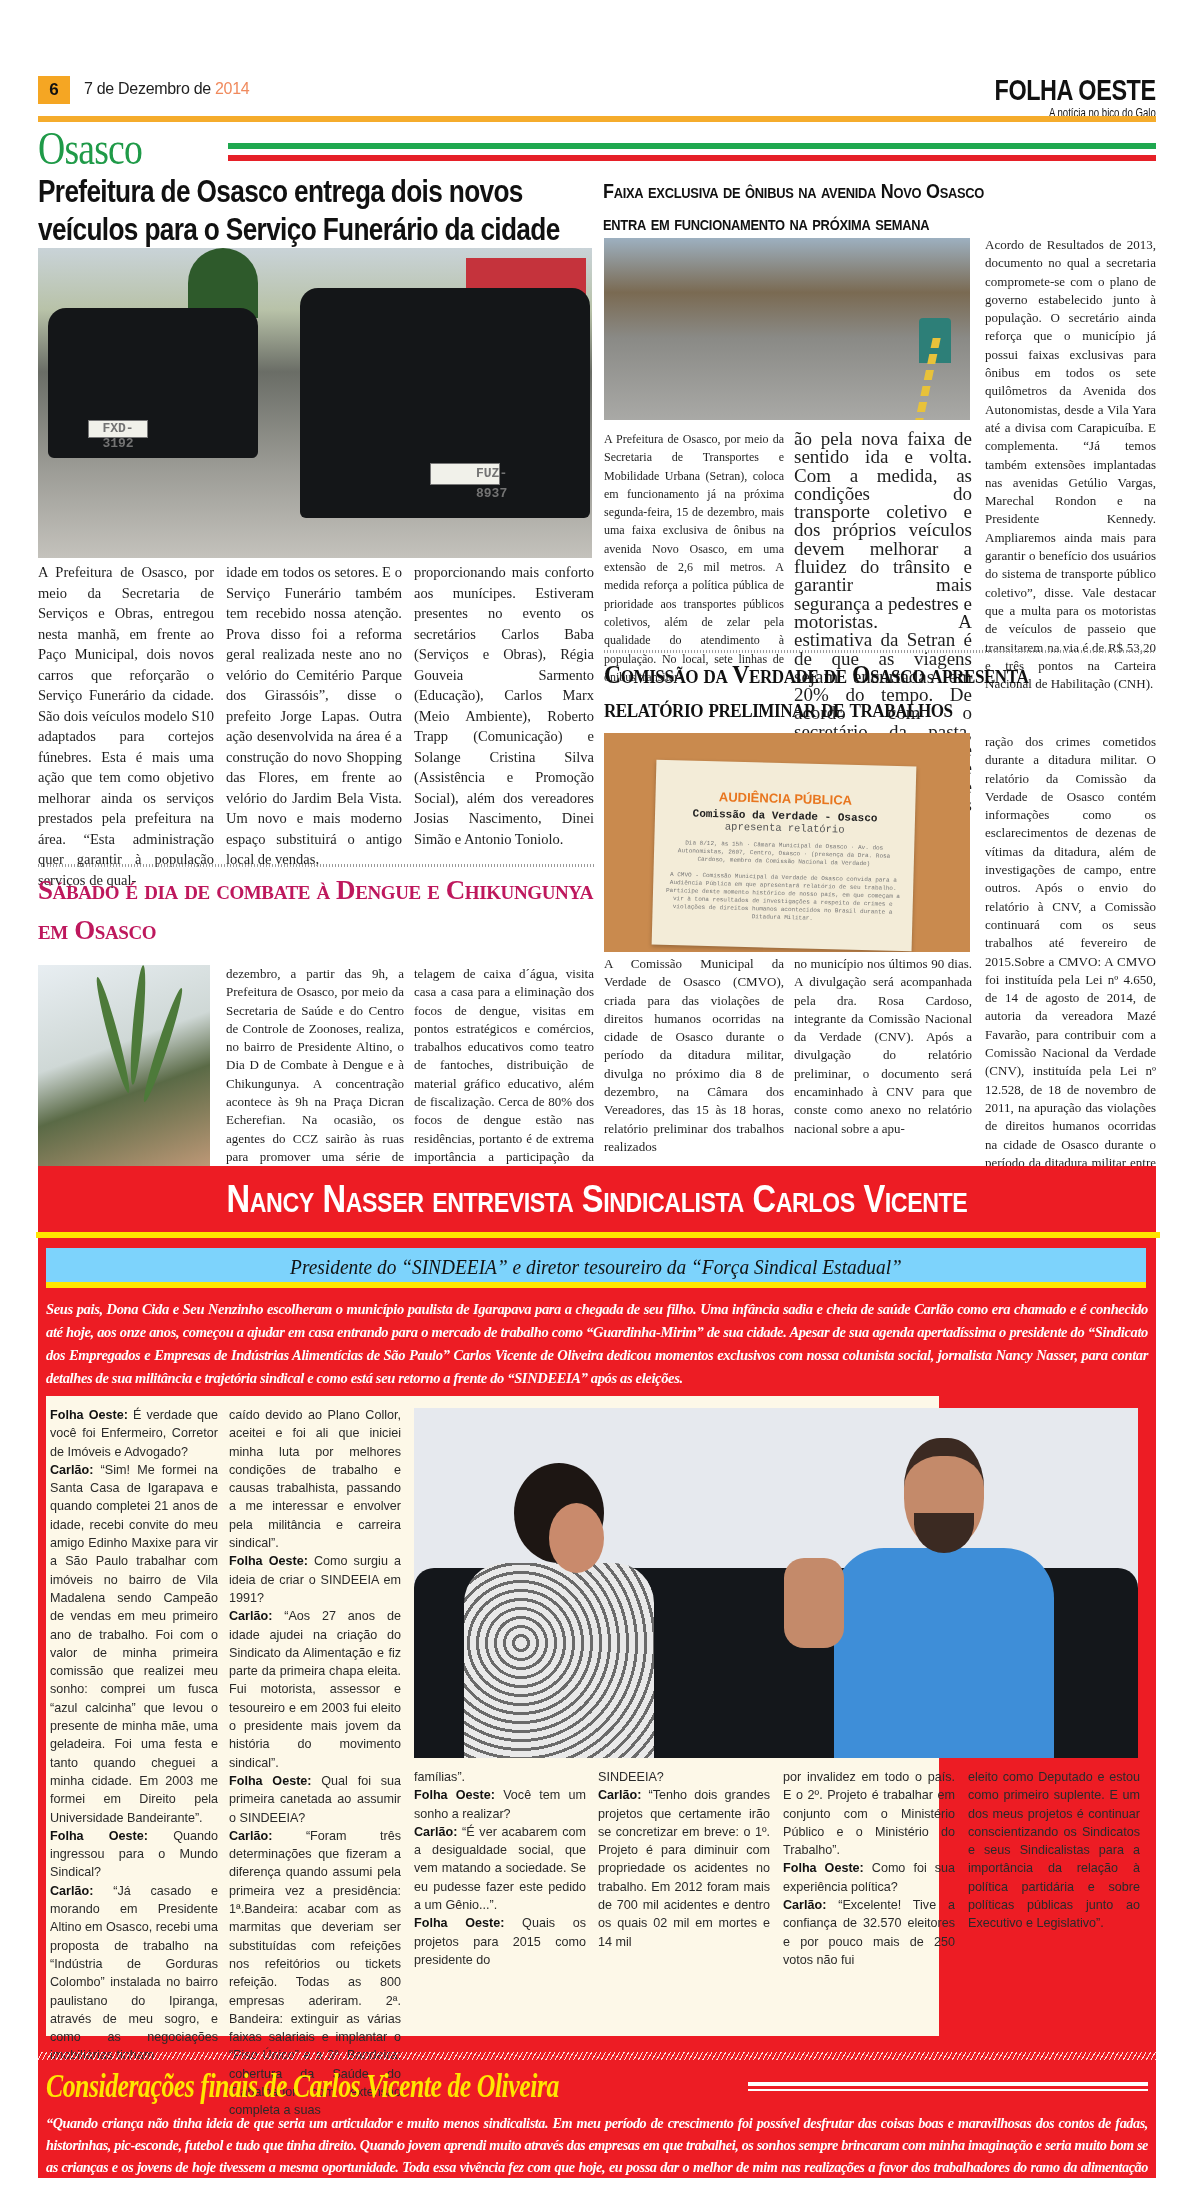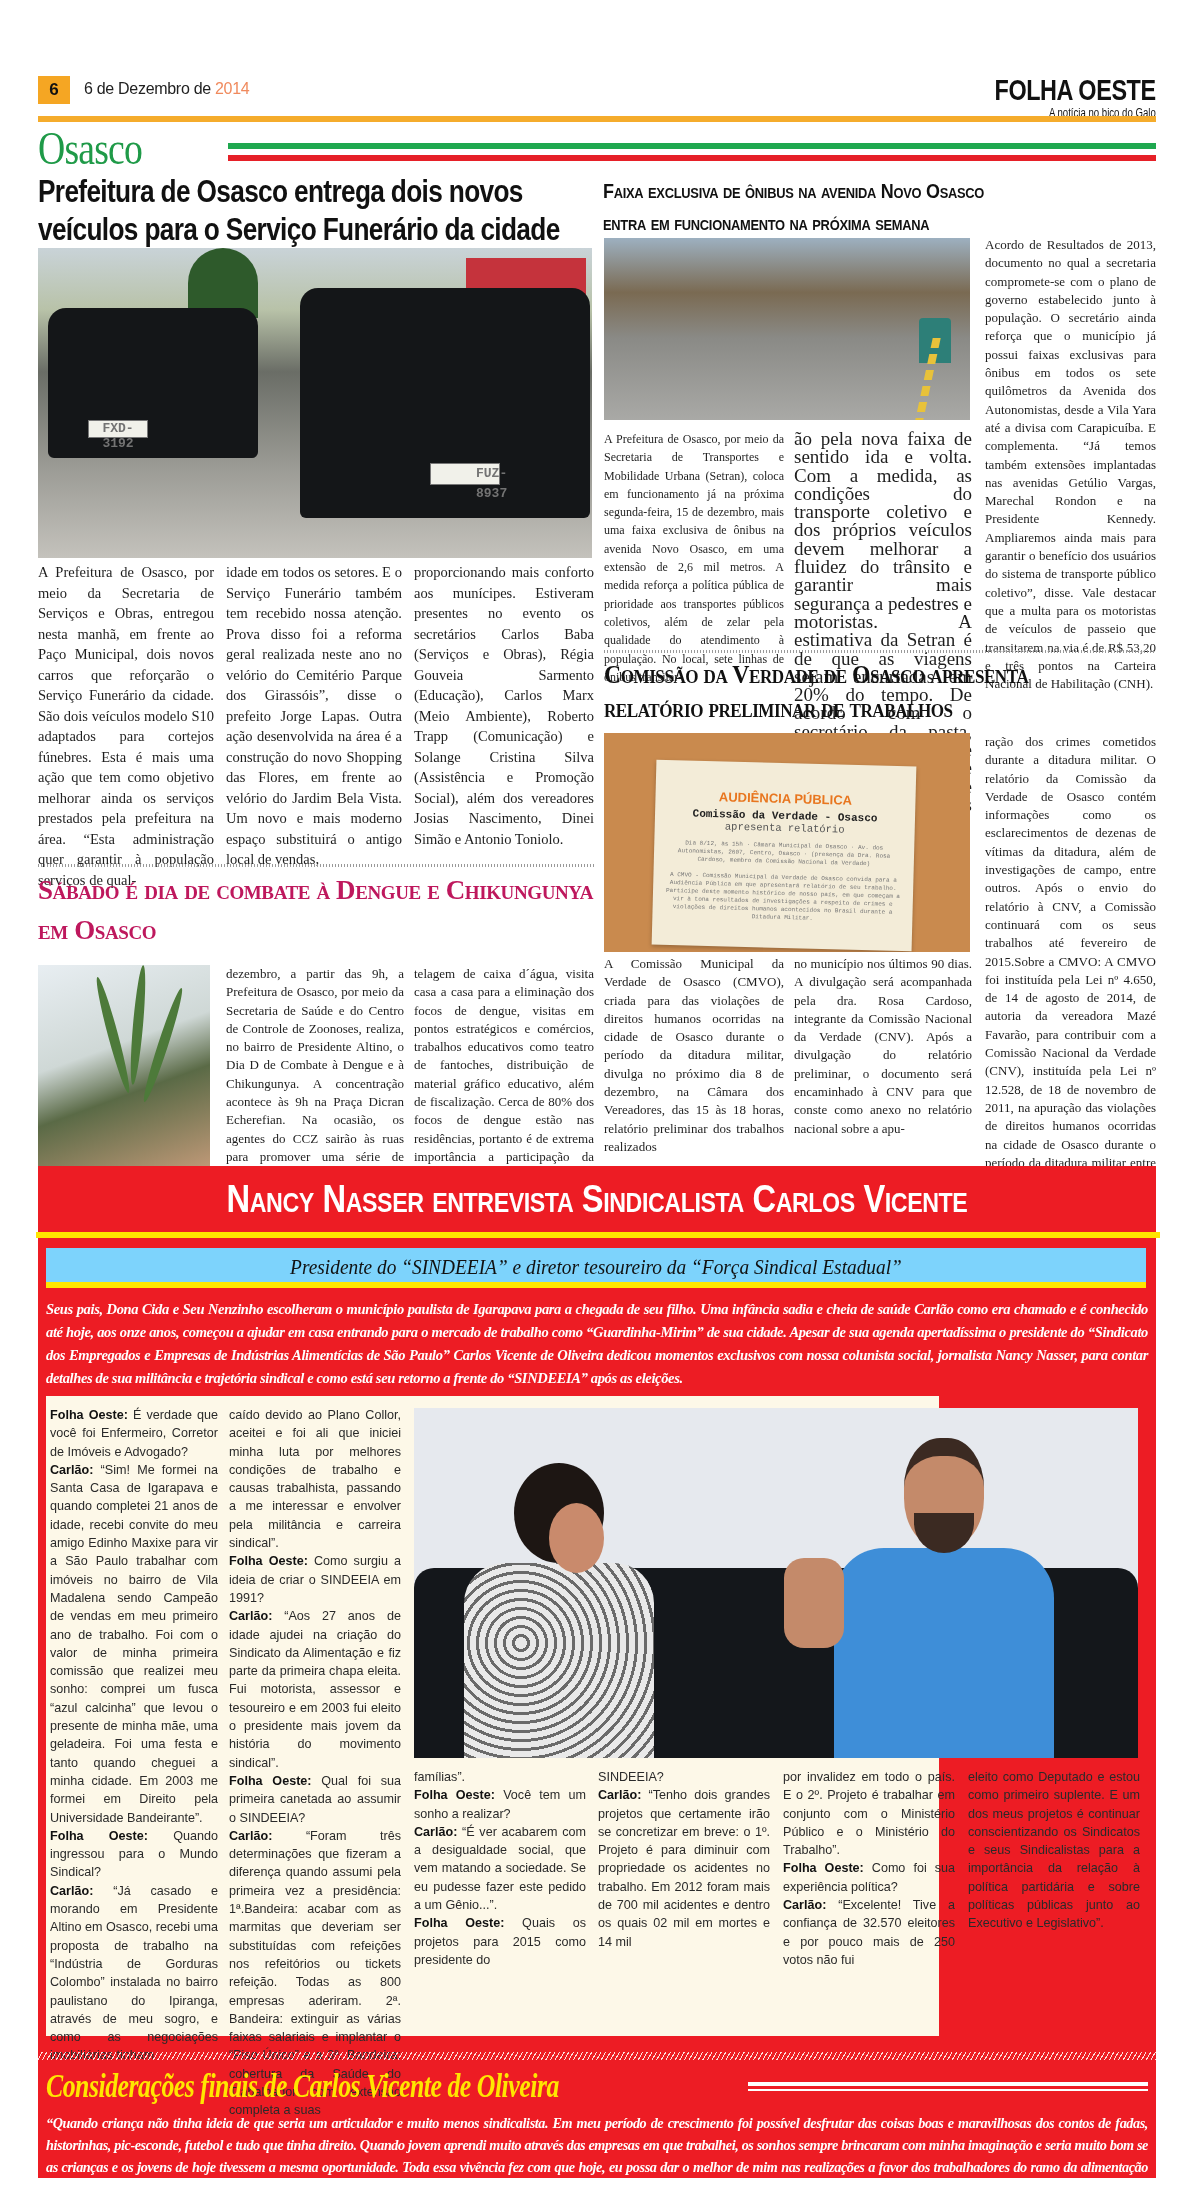--- a/index.html
+++ b/index.html
@@ -100,21 +100,21 @@
   .fin-title { position: absolute; left: 8px; top: 898px; font: italic bold 33px/44px "Liberation Serif", serif; color: #ffe600; letter-spacing: -0.6px; transform: scaleX(0.78); transform-origin: left; white-space: nowrap; }
   .fin-rule1 { position: absolute; left: 710px; top: 916px; width: 400px; height: 4px; background: #fff; }
   .fin-rule2 { position: absolute; left: 710px; top: 923px; width: 400px; height: 2px; background: #fff; }
   .fin-quote { position: absolute; left: 8px; top: 946px; width: 1102px; font: italic bold 14.2px/22px "Liberation Serif", serif; color: #fff; text-align: justify; letter-spacing: -0.4px; }
 </style>
 </head>
 <body>
 
 <div class="masthead">
   <div class="page-num">6</div>
-  <div class="issue-date"><span>6 de Dezembro de </span><span class="year">2014</span></div>
+  <div class="issue-date"><span>7 de Dezembro de </span><span class="year">2014</span></div>
   <div class="brand">
     <div class="brand-name">FOLHA OESTE</div>
     <div class="brand-tag">A notícia no bico do Galo</div>
   </div>
 </div>
 <div class="gold-rule"></div>
 
 <div class="section-title">Osasco</div>
 <div class="rule-green"></div>
 <div class="rule-red"></div>

